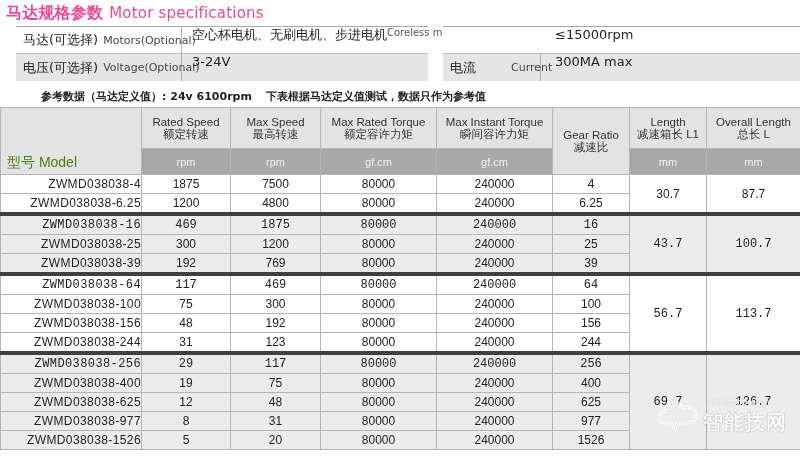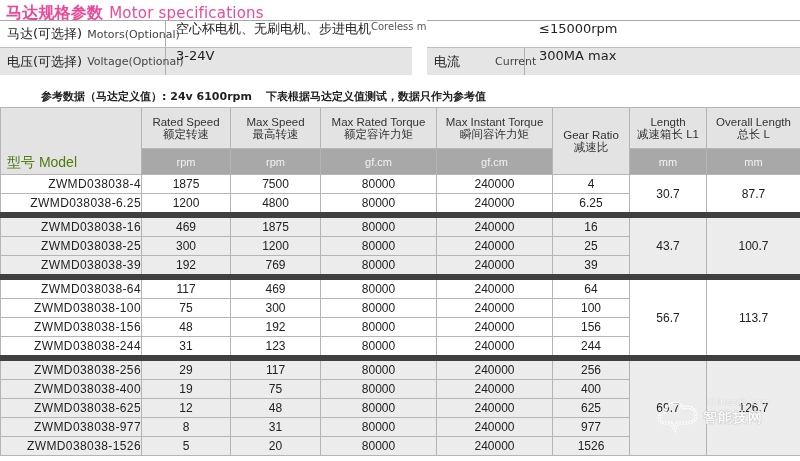--- a/index.html
+++ b/index.html
@@ -2,21 +2,21 @@
 <html><head>
 <meta charset="utf-8">
 <style>
   * { box-sizing: border-box; margin: 0; padding: 0; }
   html, body { width: 800px; height: 461px; background: #ffffff; overflow: hidden; }
   body { font-family: "DejaVu Sans", "Liberation Sans", sans-serif; color: #222; position: relative; }
 
   .title { position: absolute; left: 6px; top: 3px; height: 22px; font-size: 16px; font-weight: bold; color: #ec4899; white-space: nowrap; letter-spacing: 0.2px; }
   .title .en { font-weight: normal; margin-left: 6px; font-size: 15px; }
 
-  .spec { position: absolute; top: 20px; height: 55px; border-top: 1px solid #aaa; }
+  .spec { position: absolute; top: 26px; height: 55px; border-top: 1px solid #aaa; margin-left: 16px; }
   .spec-left { left: 0; width: 412px; }
   .spec-right { left: 427px; width: 373px; }
   .spec-row { position: absolute; left: 0; right: 0; height: 27px; display: flex; align-items: center; }
   .spec-row.r1 { top: 0; background: #ffffff; border-bottom: 1px solid #bdbdbd; }
   .spec-row.r2 { top: 27px; background: #e5e5e5; }
   .spec-label { position: absolute; left: 0; top: 0; bottom: 0; display: flex; align-items: center; padding-left: 7px; font-size: 13px; color: #222; white-space: nowrap; }
   .spec-label .en { font-size: 11px; color: #444; margin-left: 5px; }
   .spec-left .spec-label { width: 166px; border-right: 1px solid #b0b0b0; }
   .spec-right .spec-label { width: 98px; border-right: 1px solid #b0b0b0; }
   .spec-right .spec-label .en { position: absolute; left: 63px; }
@@ -32,24 +32,24 @@
   .tbl { position: absolute; left: 0; top: 107px; width: 800px; border-collapse: collapse; table-layout: fixed; font-family: "Liberation Sans", "DejaVu Sans", sans-serif; font-size: 12px; color: #222; }
   .tbl th, .tbl td { border: 1px solid #b5b5b5; text-align: center; vertical-align: middle; padding: 0; overflow: hidden; white-space: nowrap; }
   .tbl th { background: #e3e3e3; font-weight: normal; font-size: 11.5px; line-height: 12px; color: #333; }
   .tbl th.unit { background: #a8a8a8; color: #f2f2f2; font-size: 11px; height: 26px; }
   .tbl th.model { text-align: left; padding-left: 6px; vertical-align: bottom; padding-bottom: 6px; font-size: 14px; color: #4d7c0f; }
   .tbl th.hdr { height: 41px; }
   .tbl td { height: 19px; line-height: 18px; font-size: 12px; }
   .tbl td.model { text-align: right; padding-left: 6px; letter-spacing: 0.4px; }
   .tbl tr.g0 td, .tbl tr.g2 td { background: #ffffff; }
   .tbl tr.g1 td, .tbl tr.g3 td { background: #ececec; }
-  .tbl tr.gstart td { border-top: 6px solid #404040; }
+  .tbl tr.gstart td { border-top: 4px solid #404040; font-family: Liberation Mono, monospace; }
 
   .watermark { position: absolute; left: 655px; top: 395px; width: 145px; height: 40px; opacity: 0.85; pointer-events: none; }
-  .watermark .wm-text { position: absolute; left: 48px; top: 14px; font-size: 14px; font-weight: bold; color: #fff; text-shadow: 0 0 1px #999, 0 0 1px #999; letter-spacing: 1px; }
+  .watermark .wm-text { position: absolute; left: 48px; top: 14px; font-size: 20px; font-weight: bold; color: #fff; text-shadow: 0 0 1px #999, 0 0 1px #999; letter-spacing: 1px; }
   .watermark .wm-url { position: absolute; left: 52px; top: 2px; font-size: 9px; color: #fff; text-shadow: 0 0 1px #999; }
 </style>
 </head>
 <body>
 
 <div class="title">
   <span>马达规格参数</span><span class="en">Motor specifications</span>
 </div>
 
 <div class="spec spec-left">

